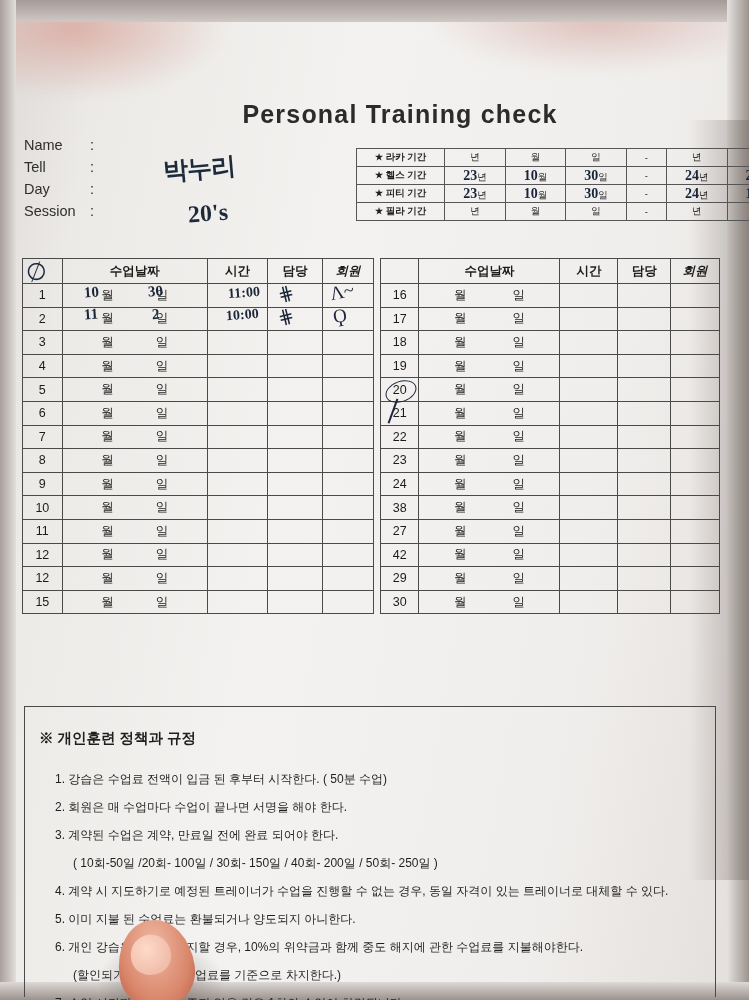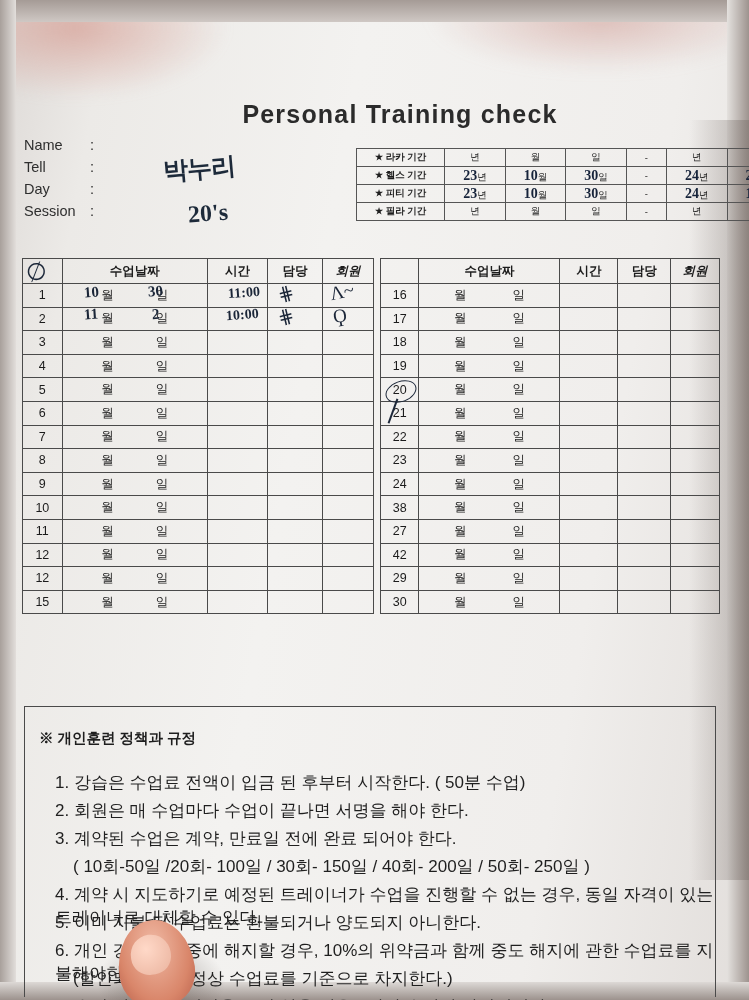--- a/index.html
+++ b/index.html
@@ -212,21 +212,21 @@
     position: absolute;
     left: 14px;
     top: 22px;
     font-size: 14.5px;
     font-weight: bold;
     color: #1e1e1e;
   }
   .policy-line {
     position: absolute;
     left: 30px;
-    font-size: 17px;
+    font-size: 12px;
     color: #1f1f1f;
   }
   .policy-sub { left: 48px; }
 
   
   #finger {
     position: absolute;
     left: 118px;
     bottom: -6px;
     width: 76px;

